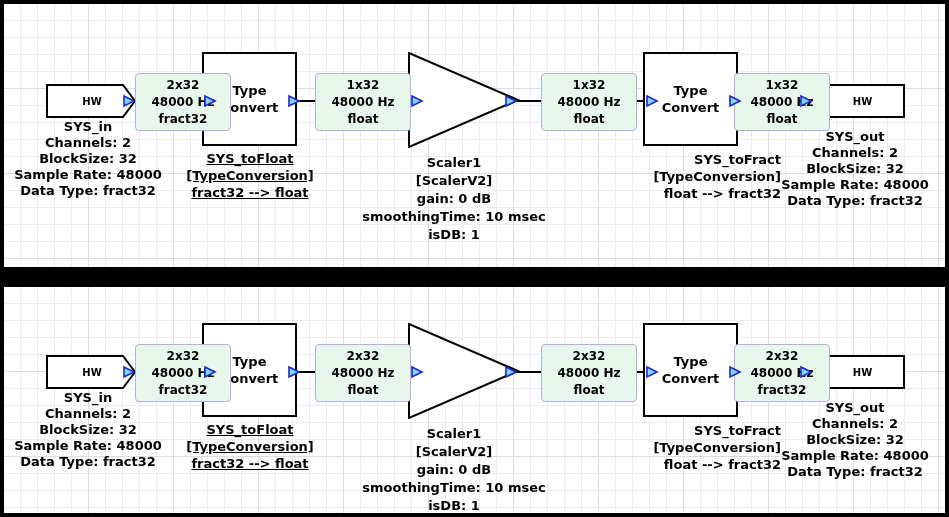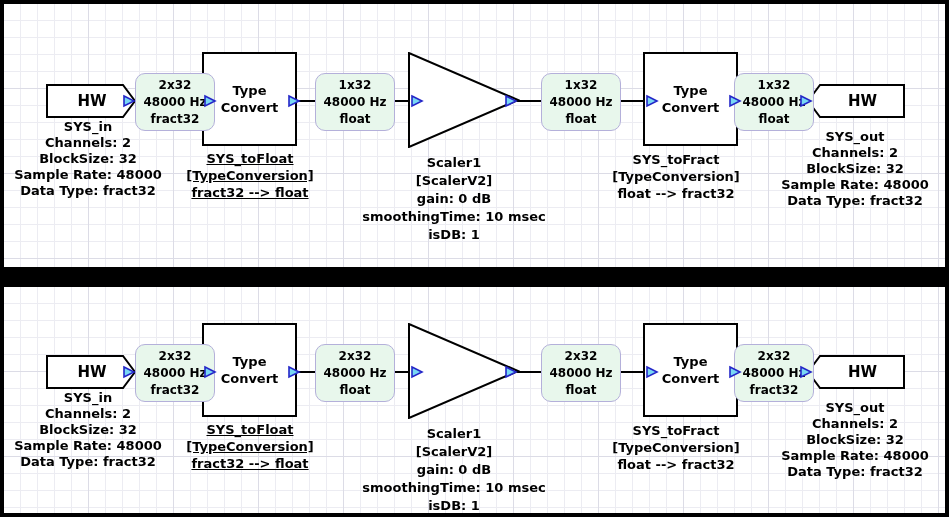--- a/index.html
+++ b/index.html
@@ -22,48 +22,48 @@
   .panel-bottom .scene{transform:translateY(-12px);}
   .wire{position:absolute;top:96px;height:2px;background:#000;z-index:1;}
 
   .shape-svg{position:absolute;z-index:2;}
   .hwin-svg{left:42px;top:80px;width:90px;height:34px;}
   .hwout-svg{left:803px;top:80px;width:98px;height:34px;}
   .scaler-svg{left:404px;top:48px;width:112px;height:96px;}
   .shape-svg polygon{fill:#fff;stroke:#000;stroke-width:2;}
 
   .hw-label{position:absolute;z-index:3;top:80px;height:34px;display:flex;
-    align-items:center;justify-content:center;font-size:15px;font-weight:bold;}
+    align-items:center;justify-content:center;font-size:10px;font-weight:bold;}
   .hwin-label{left:42px;width:78px;padding-left:14px;box-sizing:border-box;}
   .hwout-label{left:816px;width:85px;}
 
   .block{position:absolute;top:48px;width:95px;height:94px;background:#fff;
     border:2px solid #000;box-sizing:border-box;z-index:2;
     display:flex;align-items:center;justify-content:center;}
   .block-1{left:198px;}
   .block-2{left:639px;}
   .block-title{width:66px;text-align:center;font-size:13px;font-weight:bold;line-height:17px;}
 
-  .wl{position:absolute;top:69px;width:80px;height:58px;box-sizing:border-box;
-    background:#e8f7ec;border:1px solid #b4b0da;border-radius:10px;z-index:4;
+  .wl{position:absolute;top:69px;width:96px;height:58px;box-sizing:border-box;
+    background:#e8f7ec;border:1px solid #b4b0da;border-radius:4px;z-index:4;
     text-align:center;font-size:12px;font-weight:bold;line-height:17px;padding-top:3px;}
   .wl-1{left:131px;}
   .wl-2{left:311px;}
   .wl-3{left:537px;}
   .wl-4{left:730px;}
 
   .pin{position:absolute;top:90px;width:14px;height:14px;z-index:6;}
   .pin polygon{fill:#79d8f4;stroke:#2426c8;stroke-width:1.6;stroke-linejoin:miter;}
 
   .cap{position:absolute;text-align:center;font-size:13px;font-weight:bold;z-index:3;}
   .cap div{white-space:nowrap;}
   .cap-hwin{left:-6px;top:115px;width:180px;line-height:16px;}
   .cap-hwout{left:761px;top:125px;width:180px;line-height:16px;}
   .cap-block1{left:156px;top:146px;width:180px;line-height:17px;text-decoration:underline;}
-  .cap-block2{left:582px;top:147px;width:180px;line-height:17px;}
+  .cap-block2{left:597px;top:147px;width:180px;line-height:17px;text-align:right;}
   .cap-scaler{left:340px;top:150px;width:220px;line-height:18px;}
 </style>
 </head>
 <body>
 
 <div class="panel panel-top">
   <div class="scene">
 
     <div class="wire" style="left:293px;width:20px;"></div>
     <div class="wire" style="left:389px;width:18px;"></div>

